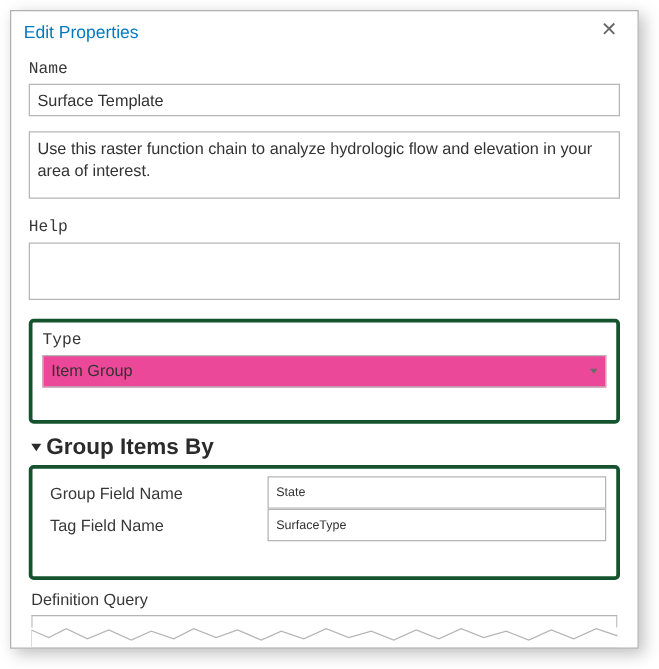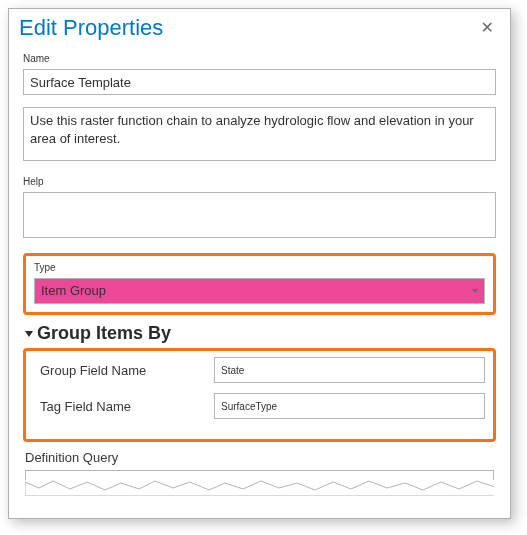--- a/index.html
+++ b/index.html
@@ -27,41 +27,42 @@
       box-shadow: 4px 4px 12px rgba(0,0,0,0.25);
     }
     .dialog-header {
       display: flex;
       justify-content: space-between;
       align-items: center;
       padding: 6px 10px 4px 10px;
     }
     .dialog-title {
       color: #0079c1;
-      font-size: 22px;
+      font-size: 14px;
       font-weight: 400;
     }
     .close-btn {
       color: #6a6a6a;
       font-size: 16px;
       cursor: pointer;
       padding: 2px 6px;
       line-height: 1;
     }
     .dialog-body {
       padding: 8px 14px 0 14px;
     }
     .field-block {
       margin-bottom: 12px;
     }
     .field-label {
       display: block;
       margin-bottom: 5px;
       color: #373737;
-      font-size: 10px;
+      font-size: 13px;
+      font-family: Liberation Mono, monospace;
     }
     .text-input {
       width: 100%;
       border: 1px solid #b5b5b5;
       padding: 4px 6px;
       font-family: inherit;
       font-size: 13px;
       color: #323232;
       height: 26px;
       outline: none;
@@ -75,23 +76,23 @@
       color: #323232;
       height: 54px;
       resize: none;
       outline: none;
       line-height: 1.35;
     }
     .textarea-help {
       height: 46px;
     }
     .highlight-box {
-      border: 3px solid #f97316;
+      border: 3px solid #14532d;
       border-radius: 4px;
-      padding: 6px 8px 8px 8px;
+      padding: 6px 8px 26px 8px;
       margin-bottom: 8px;
     }
     .dropdown-wrap {
       position: relative;
       width: 100%;
     }
     .dropdown {
       width: 100%;
       border: 1px solid #b5b5b5;
       padding: 4px 22px 4px 6px;
@@ -130,24 +131,23 @@
       margin-right: 4px;
       width: 0;
       height: 0;
       border-left: 4px solid transparent;
       border-right: 4px solid transparent;
       border-top: 6px solid #2b2b2b;
     }
     .group-row {
       display: flex;
       align-items: center;
-      margin-bottom: 10px;
     }
     .group-row:last-child {
-      margin-bottom: 12px;
+      margin-bottom: 2px;
     }
     .group-label {
       flex: 0 0 180px;
       color: #373737;
       font-size: 13px;
       padding-left: 6px;
     }
     .group-input {
       flex: 1;
       border: 1px solid #b5b5b5;

